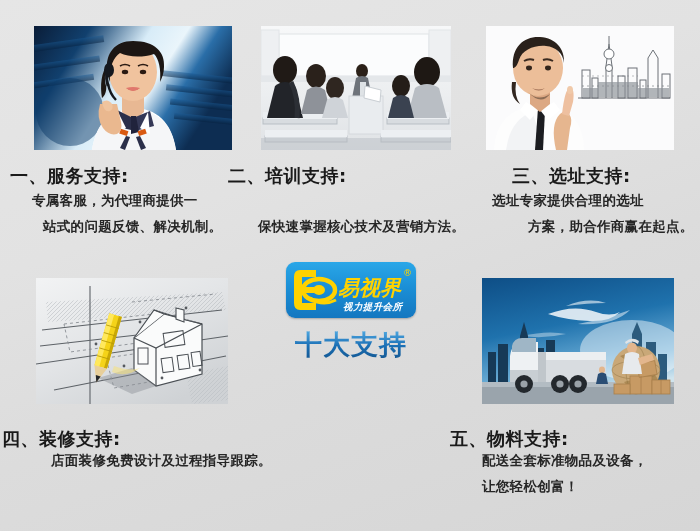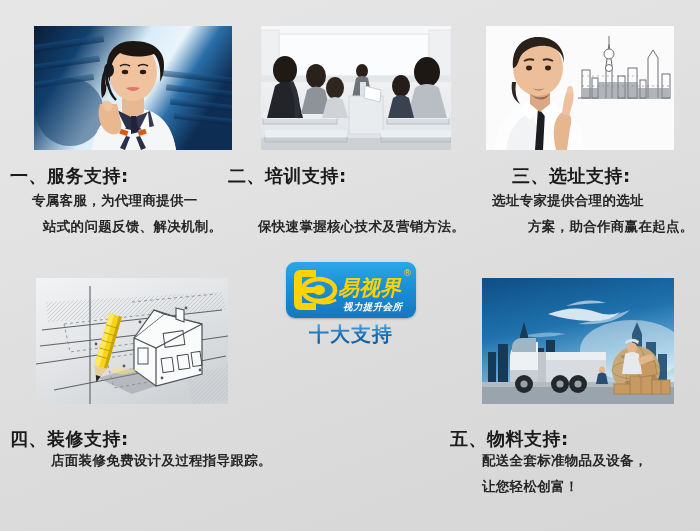--- a/index.html
+++ b/index.html
@@ -31,21 +31,21 @@
 
   
   #logo-block{position:absolute;left:286px;top:262px;width:130px;}
   #logo-box{
     position:relative;width:130px;height:56px;border-radius:9px;
     background:linear-gradient(180deg,#2aa7e8 0%,#1b8fd6 45%,#1477c0 100%);
     box-shadow:0 1px 2px rgba(0,0,0,.25);overflow:hidden;
   }
   #logo-box svg{display:block;}
   #slogan{
-    margin-top:6px;text-align:center;font-size:20px;font-weight:bold;
+    margin-top:13px;text-align:center;font-size:27px;font-weight:bold;
     letter-spacing:1px;line-height:1;
     background:linear-gradient(180deg,#4ea7e0 0%,#1a6fb5 55%,#145a96 100%);
     -webkit-background-clip:text;background-clip:text;color:transparent;
     -webkit-text-fill-color:transparent;
     font-family:"DejaVu Sans","Liberation Sans",sans-serif;
   }
 </style>
 </head>
 <body>
 
@@ -433,20 +433,20 @@
   <div class="body-line" style="left:32px;top:192px;">专属客服，为代理商提供一</div>
   <div class="body-line" style="left:43px;top:218px;">站式的问题反馈、解决机制。</div>
 
   <div class="heading" style="left:228px;top:164px;">二、培训支持:</div>
   <div class="body-line" style="left:258px;top:218px;">保快速掌握核心技术及营销方法。</div>
 
   <div class="heading" style="left:478px;top:164px;margin-left:34px;">三、选址支持:</div>
   <div class="body-line" style="left:492px;top:192px;">选址专家提供合理的选址</div>
   <div class="body-line" style="left:492px;top:218px;margin-left:36px;">方案，助合作商赢在起点。</div>
 
-  <div class="heading" style="left:10px;top:427px;text-align:center;">四、装修支持:</div>
+  <div class="heading" style="left:2px;top:427px;text-align:center;">四、装修支持:</div>
   <div class="body-line" style="left:40px;top:452px;margin-left:11px;">店面装修免费设计及过程指导跟踪。</div>
 
   <div class="heading" style="left:450px;top:427px;">五、物料支持:</div>
   <div class="body-line" style="left:482px;top:452px;">配送全套标准物品及设备，</div>
   <div class="body-line" style="left:482px;top:478px;">让您轻松创富！</div>
 
 </div>
 
 </body></html>

